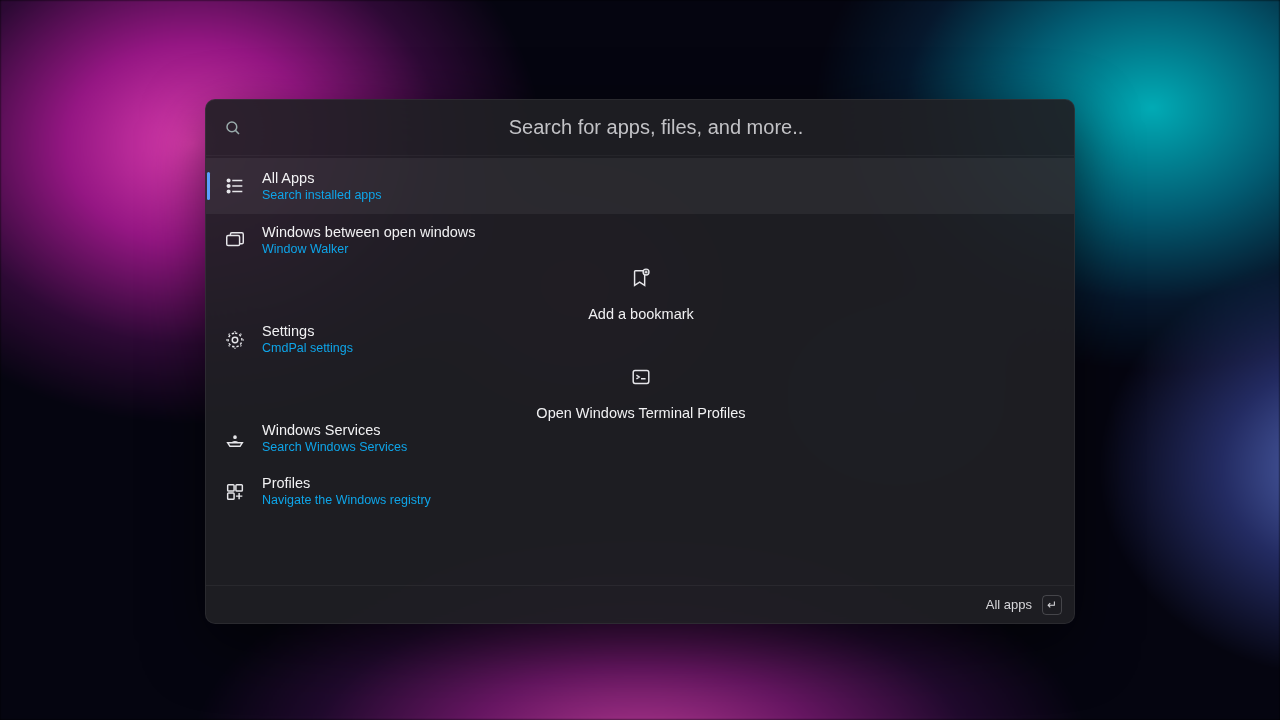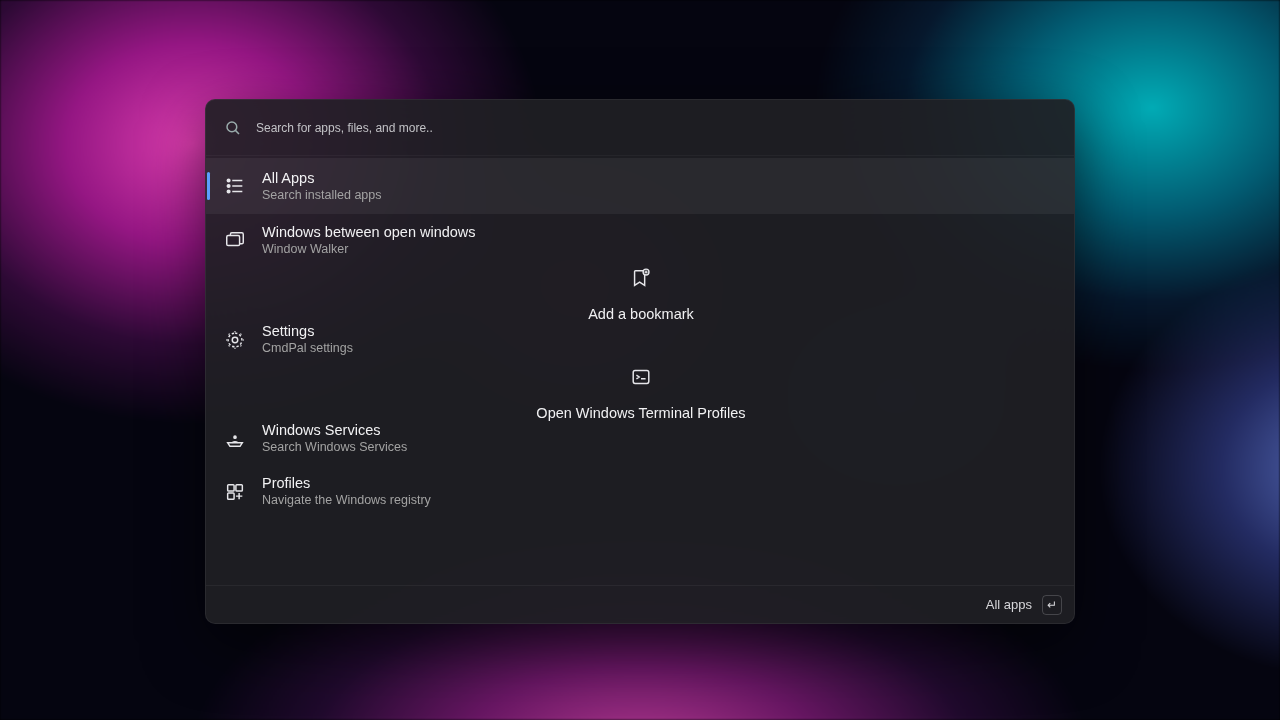--- a/index.html
+++ b/index.html
@@ -44,21 +44,22 @@
     gap: 14px;
     border-bottom: 1px solid rgba(255,255,255,0.04);
   }
   .search-icon { width: 18px; height: 18px; color: #9aa; flex: 0 0 auto; }
   .search-input {
     flex: 1;
     background: transparent;
     border: none;
     outline: none;
     color: #0ea5e9;
-    font-size: 12px;
+    font-size: 20px;
+    text-align: center;
   }
   .search-input::placeholder { color: #c2c2c6; }
   .list { flex: 1; overflow: hidden; padding-top: 2px; }
   .item {
     position: relative;
     display: flex;
     align-items: center;
     height: 53px;
     padding: 0 16px 0 18px;
     gap: 16px;
@@ -76,21 +77,21 @@
     border-radius: 2px;
   }
   .item .icon {
     width: 22px; height: 22px;
     color: #e6e6ea;
     flex: 0 0 auto;
     display: flex; align-items: center; justify-content: center;
   }
   .item .text { display: flex; flex-direction: column; line-height: 1.25; }
   .item .title { color: #f1f1f3; font-size: 14.5px; font-weight: 400; }
-  .item .sub   { color: #a3a3a3; font-size: 12.5px; margin-top: 1px; }
+  .item .sub   { color: #0ea5e9; font-size: 12.5px; margin-top: 1px; }
   .footer {
     height: 38px;
     border-top: 1px solid rgba(255,255,255,0.05);
     display: flex;
     align-items: center;
     justify-content: flex-end;
     padding: 0 12px;
     gap: 10px;
   }
   .footer .label { color: #d6d6da; font-size: 13px; }

